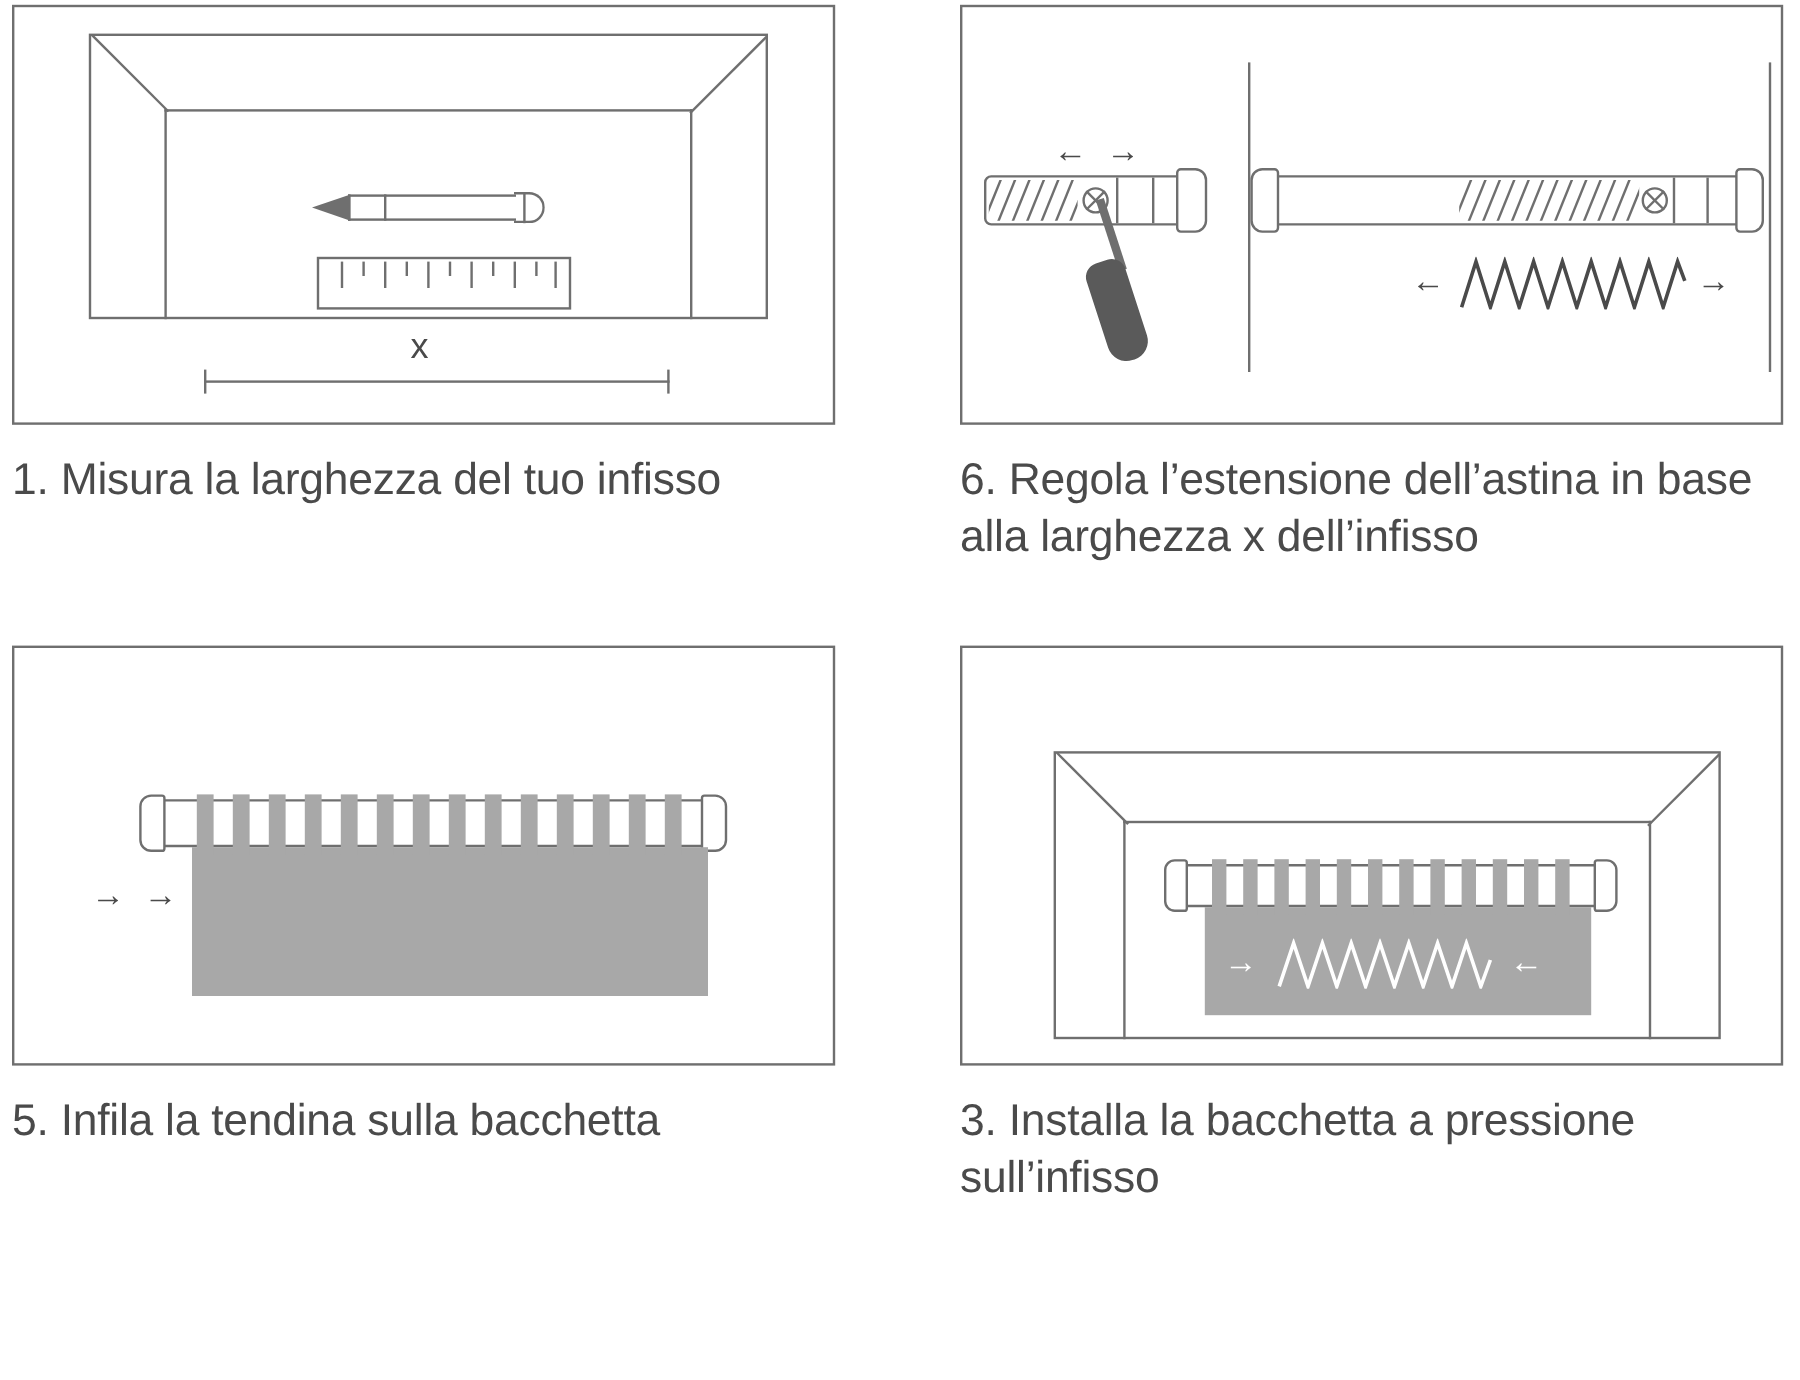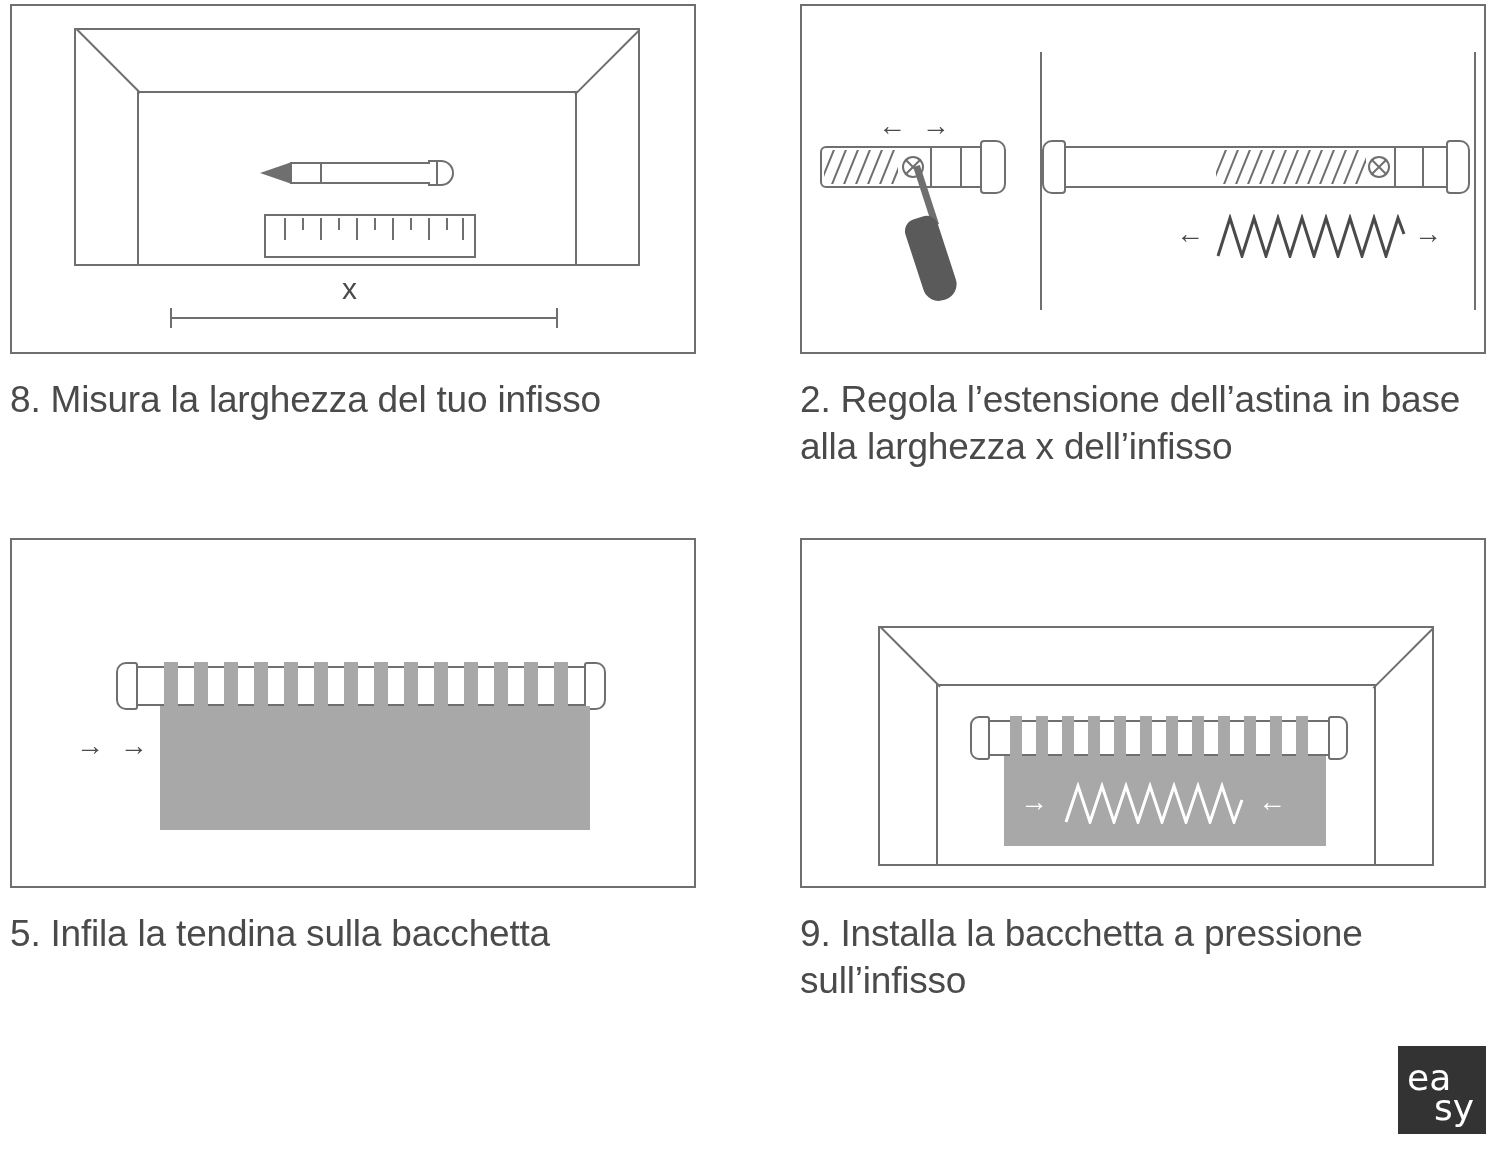--- a/index.html
+++ b/index.html
@@ -288,21 +288,21 @@
       </div>
 
       <div class="dim-label">x</div>
       <div class="dim">
         <div class="bar"></div>
         <div class="cap l"></div>
         <div class="cap r"></div>
       </div>
 
     </div>
-    <div class="caption">8. Misura la larghezza del tuo infisso</div>
+    <div class="caption">1. Misura la larghezza del tuo infisso</div>
   </div>
 
   <div class="step step-2">
     <div class="panel">
 
       <div class="v-line" style="left:238px; top:46px; height:258px;"></div>
       <div class="v-line" style="left:672px; top:46px; height:258px;"></div>
 
       <div class="rod" style="left:18px; top:140px; width:174px; height:42px;"></div>
       <div class="rod-cap" style="left:178px; top:134px; width:26px; height:54px; border-radius:4px 10px 10px 4px;"></div>
@@ -346,21 +346,21 @@
       <div class="ln" style="left:620px; top:142px; width:2px; height:38px;"></div>
       <div class="screw" style="left:566px; top:150px;"></div>
 
       <div class="arrow-txt" style="left:374px; top:212px;">←</div>
       <svg class="zig" style="left:414px; top:208px;" width="190" height="44" viewBox="0 0 190 44">
         <polyline points="2,42 14,4 26,42 38,4 50,42 62,4 74,42 86,4 98,42 110,4 122,42 134,4 146,42 158,4 170,42 182,4 188,20" fill="none" stroke="#4a4a4a" stroke-width="3"></polyline>
       </svg>
       <div class="arrow-txt" style="left:612px; top:212px;">→</div>
 
     </div>
-    <div class="caption">2. Regola l’estensione dell’astina in base alla larghezza x dell’infisso</div>
+    <div class="caption">6. Regola l’estensione dell’astina in base alla larghezza x dell’infisso</div>
   </div>
 
   <div class="step step-3">
     <div class="panel">
 
       <div class="curtain-rod" style="left:108px; top:126px; width:482px; height:40px;"></div>
       <div class="rod-cap" style="left:104px; top:122px; width:22px; height:48px; border-radius:10px 3px 3px 10px;"></div>
       <div class="rod-cap" style="left:572px; top:122px; width:22px; height:48px; border-radius:3px 10px 10px 3px;"></div>
 
       <div class="fabric" style="left:148px; top:166px; width:430px; height:124px;"></div>
@@ -412,21 +412,17 @@
       <div class="tab" style="left:468px; top:176px; height:46px; width:12px;"></div>
       <div class="tab" style="left:494px; top:176px; height:46px; width:12px;"></div>
 
       <div class="arrow-txt" style="left:218px; top:246px; color:#ffffff;">→</div>
       <svg class="zig" style="left:262px; top:242px;" width="180" height="42" viewBox="0 0 180 42">
         <polyline points="2,40 14,4 26,40 38,4 50,40 62,4 74,40 86,4 98,40 110,4 122,40 134,4 146,40 158,4 170,40 178,18" fill="none" stroke="#ffffff" stroke-width="3"></polyline>
       </svg>
       <div class="arrow-txt" style="left:456px; top:246px; color:#ffffff;">←</div>
 
     </div>
-    <div class="caption">9. Installa la bacchetta a pressione sull’infisso</div>
+    <div class="caption">3. Installa la bacchetta a pressione sull’infisso</div>
   </div>
 
-  <div class="logo">
-    <span class="logo-ea">ea</span>
-    <span class="logo-sy">sy</span>
-  </div>
 
 </div>
 
 </body></html>

